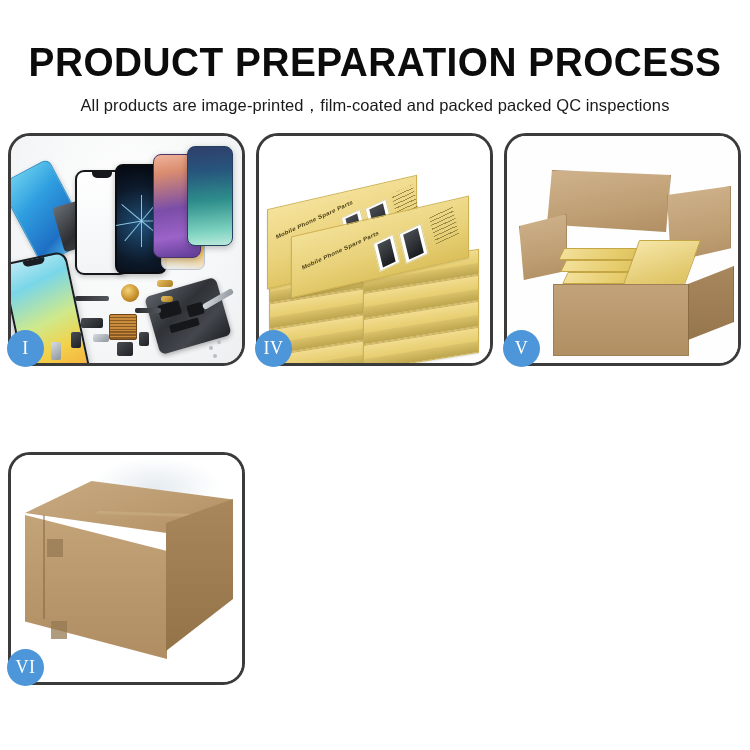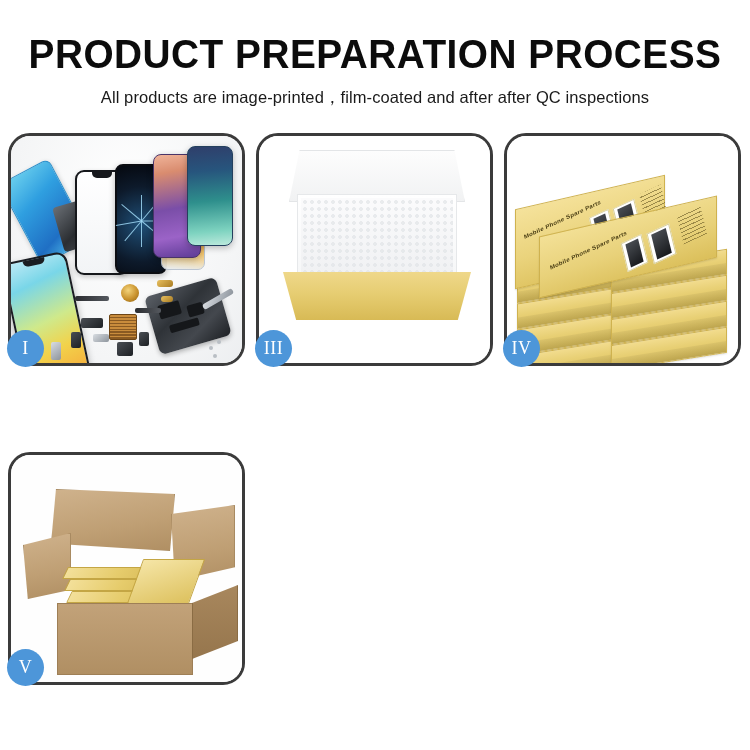--- a/index.html
+++ b/index.html
@@ -5,21 +5,21 @@
   * { box-sizing: border-box; margin: 0; padding: 0; }
   html, body {
     width: 750px; height: 750px;
     background: #ffffff;
     font-family: "Liberation Sans", sans-serif;
     overflow: hidden;
   }
   .page { position: relative; width: 750px; height: 750px; background: #fff; }
 
   
-  .header { position: absolute; left: 0; top: 0; width: 750px; text-align: center; }
+  .header { position: absolute; left: 0; top: 8px; width: 750px; text-align: center; }
   .title {
     font-size: 40px; font-weight: 700; color: #0c0c0c;
     letter-spacing: 0.5px; line-height: 1; margin-top: 34px;
     transform: scaleX(0.97); transform-origin: center;
     white-space: nowrap;
   }
   .subtitle {
     font-size: 16.5px; font-weight: 400; color: #1a1a1a;
     margin-top: 13px; letter-spacing: 0.1px; white-space: nowrap;
   }
@@ -318,21 +318,21 @@
     background: radial-gradient(ellipse at 50% 50%, rgba(225,232,238,.85), rgba(255,255,255,0) 70%);
   }
 </style>
 </head>
 <body>
 
 <div class="page">
 
   <div class="header">
     <div class="title">PRODUCT PREPARATION PROCESS</div>
-    <div class="subtitle">All products are image-printed，film-coated and after after QC inspections</div>
+    <div class="subtitle">All products are image-printed，film-coated and packed packed QC inspections</div>
   </div>
 
   <div class="grid">
 
     <div class="panel">
       <div class="panel-clip p1">
         <div class="ph blue-film"></div>
         <div class="ph white-front"></div>
         <div class="ph dark-crack">
           <div class="crackline" style="transform:rotate(0deg)"></div>
@@ -369,33 +369,20 @@
         <div class="part strip" style="left:124px; top:172px; width:26px;"></div>
         <div class="part screw" style="left:198px; top:210px; width:4px; height:4px;"></div>
         <div class="part screw" style="left:206px; top:204px; width:4px; height:4px;"></div>
         <div class="part screw" style="left:202px; top:218px; width:4px; height:4px;"></div>
         <div class="part silver" style="left:190px; top:160px; width:34px; height:6px; transform:rotate(-30deg); border-radius:3px;"></div>
       </div>
       <div class="badge">I</div>
     </div>
 
 
-    <div class="panel">
-      <div class="panel-clip p3">
-        <div class="box3-lid"></div>
-        <div class="box3-back"></div>
-        <div class="foam"></div>
-        <div class="box3-inner"></div>
-        <div class="box3-screen">
-          <div class="redmark"></div>
-        </div>
-        <div class="box3-body"></div>
-      </div>
-      <div class="badge">III</div>
-    </div>
 
     <div class="panel">
       <div class="panel-clip p4">
         <div class="stack">
 
           <div class="ybox" style="left:6px;  top:116px; width:96px; height:26px; transform:skewY(-9deg);">
               <span class="side"></span>
             </div>
           <div class="ybox" style="left:6px;  top:142px; width:96px; height:26px; transform:skewY(-9deg);">
               <span class="side"></span>
@@ -465,15 +452,30 @@
           <div class="ybar" style="left:50px; top:118px; width:116px; height:12px; transform:skewX(-26deg);"></div>
           <div class="ybar" style="left:112px; top:74px; width:62px; height:56px; transform:skewX(-20deg); background:linear-gradient(160deg,#f5e5a6,#d9bb52);"></div>
 
           <div class="c5-front"></div>
           <div class="c5-right"></div>
         </div>
       </div>
       <div class="badge">V</div>
     </div>
 
+    <div class="panel">
+      <div class="panel-clip p6">
+        <div class="c6-shadow"></div>
+        <div class="c6">
+          <div class="c6-top"></div>
+          <div class="c6-tape"></div>
+          <div class="c6-left"></div>
+          <div class="c6-right"></div>
+          <div class="c6-seam" style="left:18px; top:34px; width:2px; height:104px; transform:skewY(24deg);"></div>
+          <div class="c6-tab" style="left:22px; top:58px; width:16px; height:18px;"></div>
+          <div class="c6-tab" style="left:26px; top:140px; width:16px; height:18px;"></div>
+        </div>
+      </div>
+      <div class="badge">VI</div>
+    </div>
 
   </div>
 </div>
 
 </body></html>

